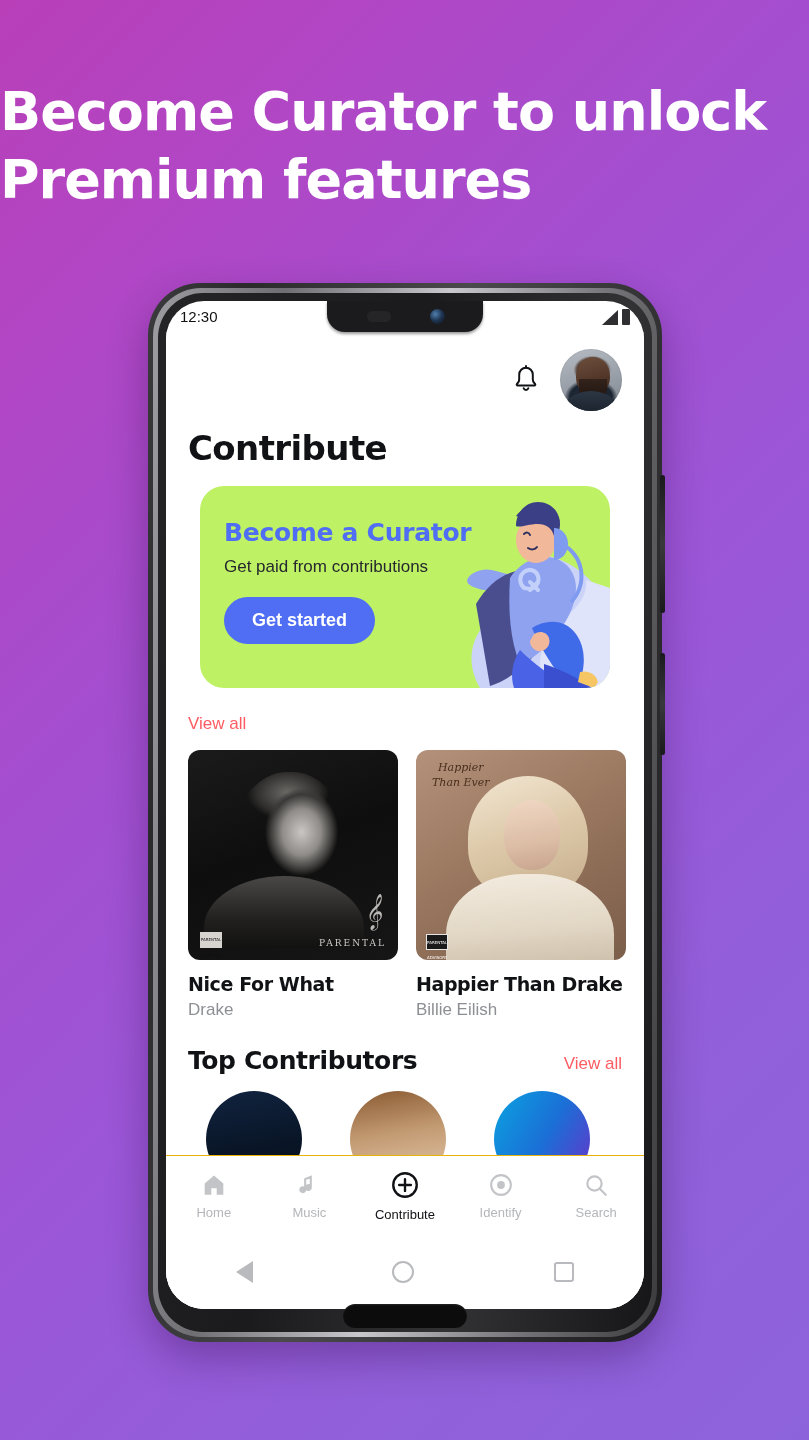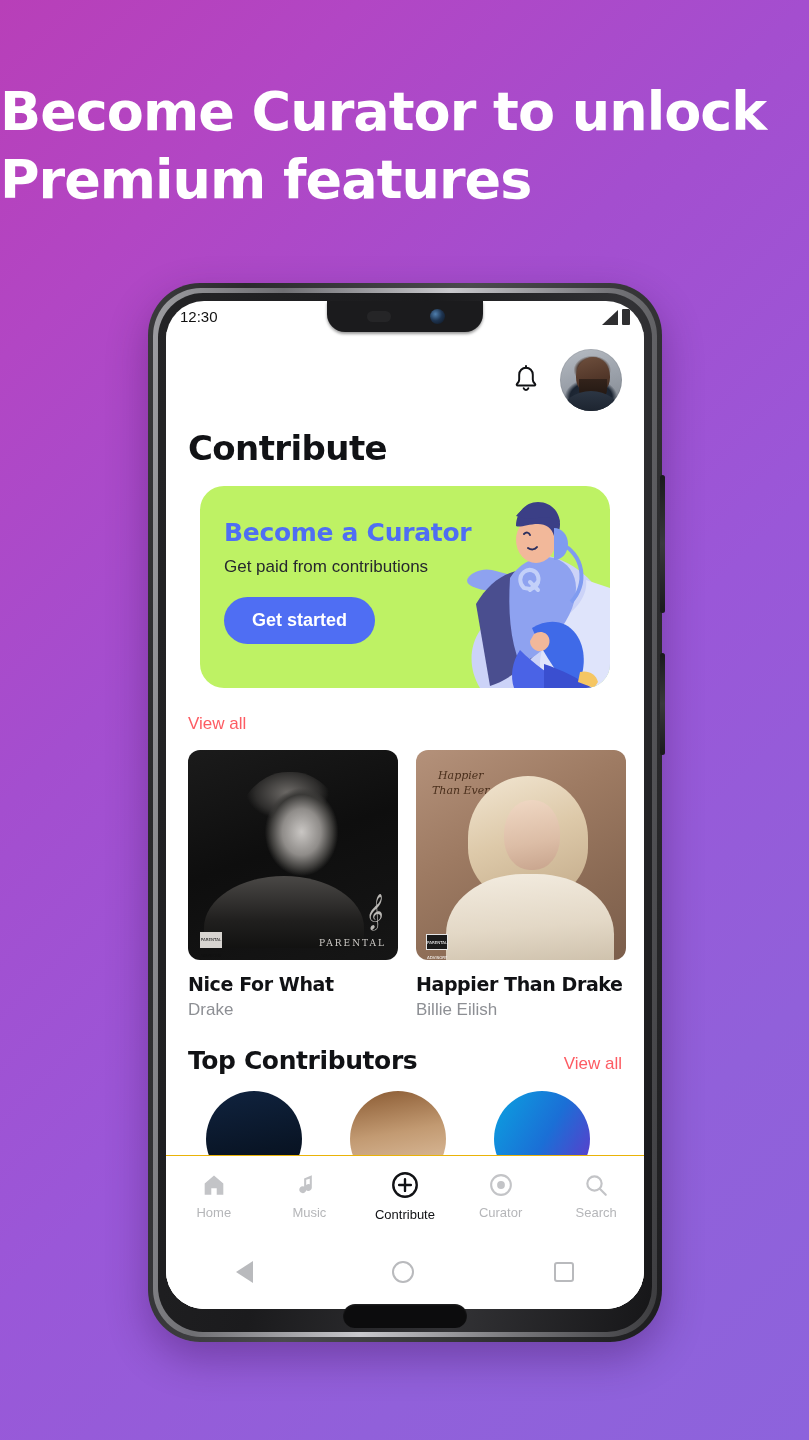--- a/index.html
+++ b/index.html
@@ -227,21 +227,21 @@
     position:absolute; left: 88px; top: 50px; width: 56px; height: 70px;
     border-radius: 48% 48% 46% 46%;
     background: linear-gradient(170deg,#f0d8c4 0%, #dcbda6 60%, #c7a38c 100%);
   }
   .art-billie .body2 {
     position:absolute; left: 30px; bottom: 0; width: 168px; height: 86px;
     border-radius: 46% 46% 0 0 / 70% 70% 0 0;
     background: linear-gradient(175deg,#f3ece0 0%, #e3d8c6 60%, #cfc2ad 100%);
   }
   .art-billie .alb-title {
-    position:absolute; left: 16px; top: 18px; color: #4a2f1c;
+    position:absolute; left: 16px; top: 10px; color: #4a2f1c;
     font-size: 11px; font-family: "DejaVu Serif", serif; font-style: italic;
     line-height: 15px; text-align: center;
   }
   .art-billie .parental {
     position:absolute; left: 10px; bottom: 10px;
     width: 22px; height: 16px; background: #1a1a1a;
     border: 1px solid #e6e6e6;
     font-size: 4px; color: #fff; line-height: 15px; text-align: center;
     font-family: "DejaVu Sans", sans-serif;
   }
@@ -435,21 +435,21 @@
             <circle cx="12" cy="12" r="9.4" fill="none" stroke="#111215" stroke-width="1.9"></circle>
             <path d="M12 7.3v9.4M7.3 12h9.4" stroke="#111215" stroke-width="1.9" stroke-linecap="round"></path>
           </svg>
           <span class="nav-label">Contribute</span>
         </div>
         <div class="nav-item">
           <svg width="26" height="26" viewBox="0 0 24 24">
             <circle cx="12" cy="12" r="9.1" fill="none" stroke="#c3c4c7" stroke-width="1.9"></circle>
             <circle cx="12" cy="12" r="3.6" fill="#c3c4c7"></circle>
           </svg>
-          <span class="nav-label">Curator</span>
+          <span class="nav-label">Identify</span>
         </div>
         <div class="nav-item">
           <svg width="26" height="26" viewBox="0 0 24 24">
             <circle cx="10.6" cy="10.6" r="6.6" fill="none" stroke="#c3c4c7" stroke-width="2"></circle>
             <path d="M15.5 15.5 21 21" stroke="#c3c4c7" stroke-width="2" stroke-linecap="round"></path>
           </svg>
           <span class="nav-label">Search</span>
         </div>
       </div>
 

